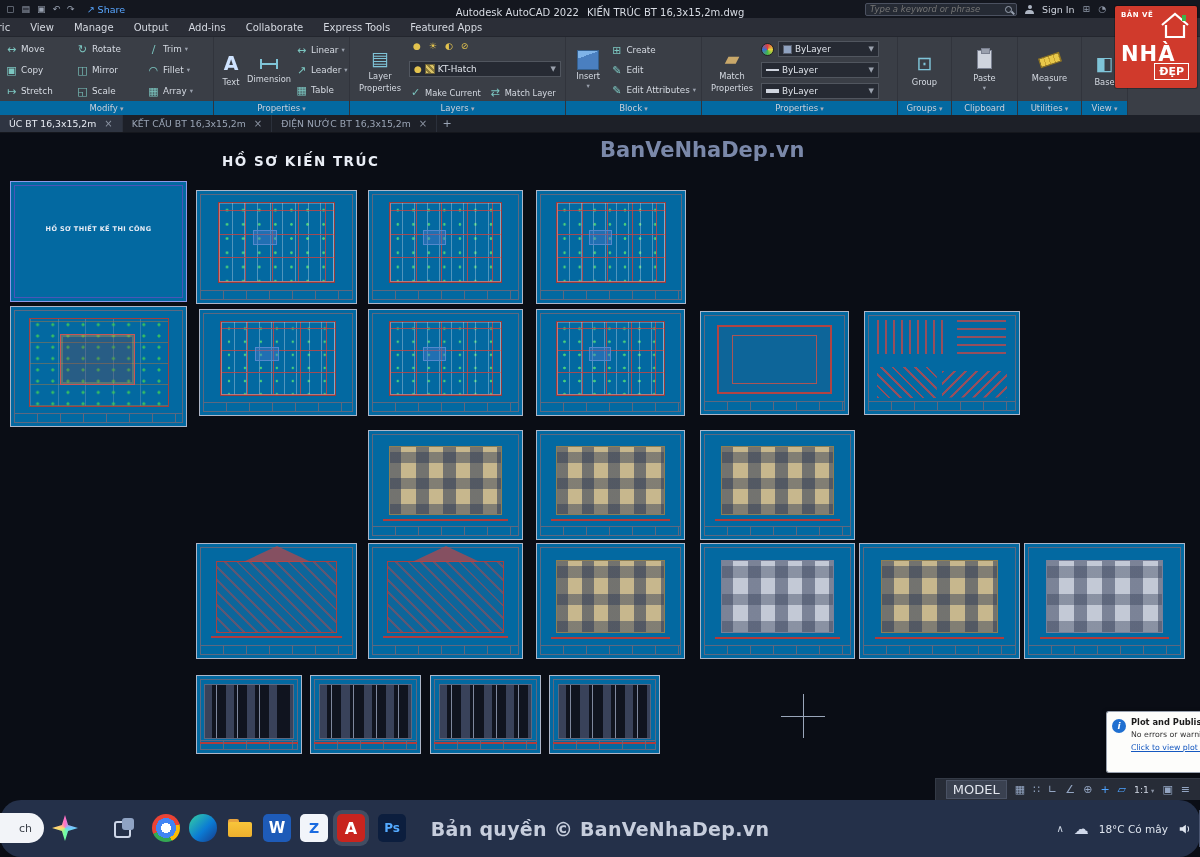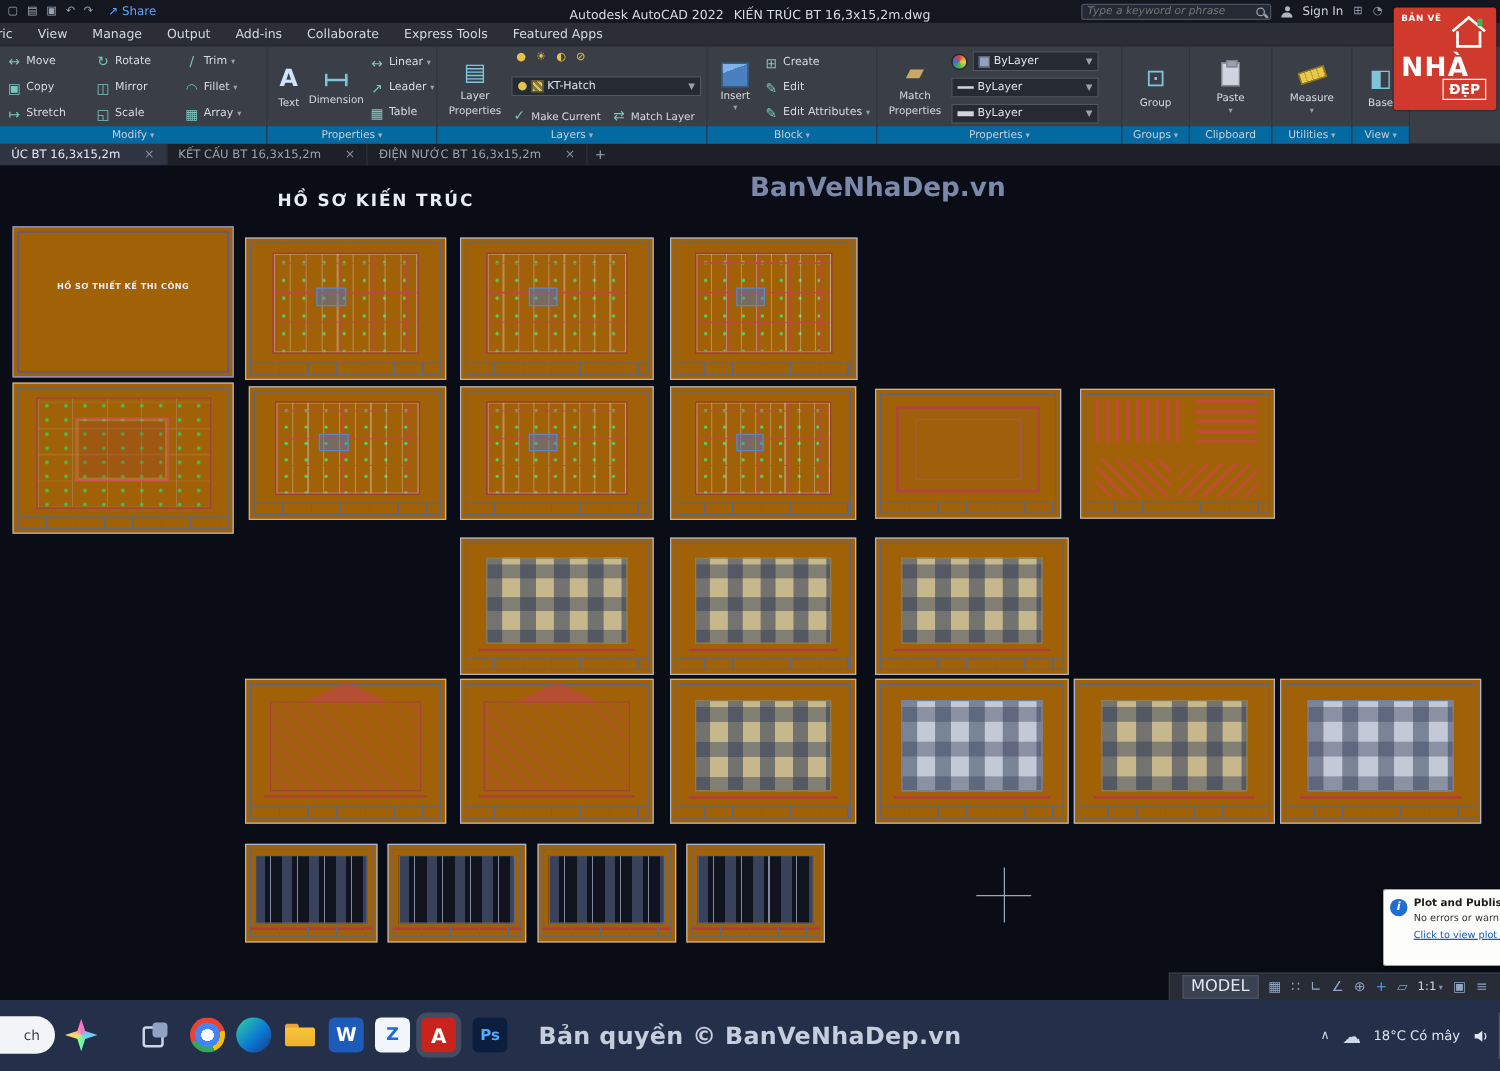--- a/index.html
+++ b/index.html
@@ -58,32 +58,32 @@
   .prow1 .combo { flex:1; }
   .rulericon { width:22px; height:10px; background:repeating-linear-gradient(90deg,#e8c84a 0 4px,#c9a32e 4px 5px); border:1px solid #96781e; transform:rotate(-18deg); }
   .clipicon { width:15px; height:19px; background:#cfd4de; border:1px solid #7a8090; position:relative; }
   .clipicon::before { content:""; position:absolute; top:-3px; left:3px; width:7px; height:4px; background:#9aa0ae; border:1px solid #7a8090; }
   .dimicon { width:18px; height:2px; background:#7fc4d8; position:relative; margin:8px 2px; }
   .dimicon::before, .dimicon::after { content:""; position:absolute; top:-4px; width:2px; height:10px; background:#7fc4d8; }
   .dimicon::before { left:0; } .dimicon::after { right:0; }
 
   
   .doctabs { height:18px; background:#1d2028; display:flex; align-items:stretch; border-bottom:1px solid #15171d; }
-  .dtab { display:flex; align-items:center; gap:19px; padding:0 9px; font-size:9.3px; color:#9aa4b5; border-right:1px solid #2b303b; white-space:nowrap; }
+  .dtab { display:flex; align-items:center; gap:8px; padding:0 9px; font-size:9.3px; color:#9aa4b5; border-right:1px solid #2b303b; white-space:nowrap; }
   .dtab.active { background:#2f3542; color:#e8ecf4; }
   .closeicon::before { content:"×"; font-size:10px; color:#8b93a2; }
   .plustab { width:20px; display:flex; align-items:center; justify-content:center; color:#9aa4b5; }
   .plustab::before { content:"+"; font-size:11px; }
 
   
   .canvas { position:relative; height:667px; background:#0a0d15; overflow:hidden; }
   .heading { position:absolute; left:222px; top:20px; font-size:13.5px; font-weight:bold; letter-spacing:1.5px; color:#e9edf5; }
   .watermark { position:absolute; left:600px; top:5px; font-size:21px; font-weight:bold; color:rgba(132,147,182,.92); }
 
-  .sheet { position:absolute; background:#a16207; border:1px solid #aeb6c8; overflow:hidden; }
+  .sheet { position:absolute; background:#0369a1; border:1px solid #aeb6c8; overflow:hidden; }
   .sheet::before { content:""; position:absolute; inset:3px; border:1px solid #5d6880; pointer-events:none; }
   .tstrip { position:absolute; left:4px; right:4px; bottom:4px; height:9px; border-top:1px solid #5d6880; background:repeating-linear-gradient(90deg,transparent 0 22px,#5d6880 22px 23px); }
   .art { position:absolute; }
   .k-cover { border-color:#8f98e8; }
   .k-cover::before { border-color:#4a55b8; }
   .cover-text { position:absolute; top:36%; left:0; right:0; text-align:center; color:#e8ecf5; font-size:6.5px; font-weight:bold; letter-spacing:.4px; }
   .k-plan .art { inset:10% 13% 18% 13%; border:1px solid #9b3b3b; box-shadow:inset 0 0 0 1px rgba(220,225,235,.3);
     background:
       repeating-linear-gradient(90deg,rgba(190,70,70,.85) 0 1px,transparent 1px 23%),
       repeating-linear-gradient(0deg,rgba(190,70,70,.85) 0 1px,transparent 1px 30%),
@@ -140,21 +140,21 @@
 
   
   .statusbar { position:absolute; right:0; top:645px; height:22px; display:flex; align-items:center; gap:8px; padding:0 10px; background:#272c37; border:1px solid #343a46; border-right:none; border-bottom:none; }
   .modelbtn { background:#3a4150; border:1px solid #4a5264; color:#e2e6ee; font-size:13px; padding:1px 6px; }
   .sic { font-size:11px; color:#93a5c2; line-height:1; }
   .sic.blue { color:#4da3ff; }
   .scaletxt { font-size:9.3px; color:#cfd6e2; }
   .scaletxt::after { content:" ▾"; font-size:6.5px; color:#8a93a4; }
 
   
-  .taskbar { position:relative; height:57px; background:#243049; }
+  .taskbar { position:relative; height:57px; background:#243049;border-radius:21px; }
   .tsearch { position:absolute; left:-26px; top:13px; width:70px; height:30px; background:#f2f4f8; border-radius:16px; color:#3a3f48; font-size:11px; display:flex; align-items:center; justify-content:flex-end; padding-right:12px; }
   .copilot { position:absolute; left:52px; top:15px; width:26px; height:26px; background:conic-gradient(#ff6ec7,#6ecbff,#6effa1,#ffd86e,#ff6ec7); clip-path:polygon(50% 0,62% 38%,100% 50%,62% 62%,50% 100%,38% 62%,0 50%,38% 38%); }
   .taskview { position:absolute; left:114px; top:18px; width:20px; height:20px; }
   .taskview::before { content:""; position:absolute; left:0; top:3px; width:13px; height:13px; border:2px solid #cdd6e8; border-radius:3px; }
   .taskview::after { content:""; position:absolute; right:0; top:0; width:12px; height:12px; background:#8fa3c4; border-radius:3px; }
   .appicon { position:absolute; top:14px; width:28px; height:28px; border-radius:5px; display:flex; align-items:center; justify-content:center; font-weight:bold; }
   .ic-chrome { border-radius:50%; background:radial-gradient(circle at center,#fff 0 5px,#4285f4 5px 10px,transparent 10px),conic-gradient(from -45deg,#ea4335 0 120deg,#fbbc05 0 200deg,#34a853 0 290deg,#ea4335 0 360deg); }
   .ic-edge { border-radius:50%; background:linear-gradient(135deg,#35d2a2,#0b7bd4 55%,#173a8a); }
   .ic-folder { background:transparent; }
   .ic-folder::before { content:""; position:absolute; left:2px; top:5px; width:11px; height:5px; background:#e8a33d; border-radius:2px 2px 0 0; }

